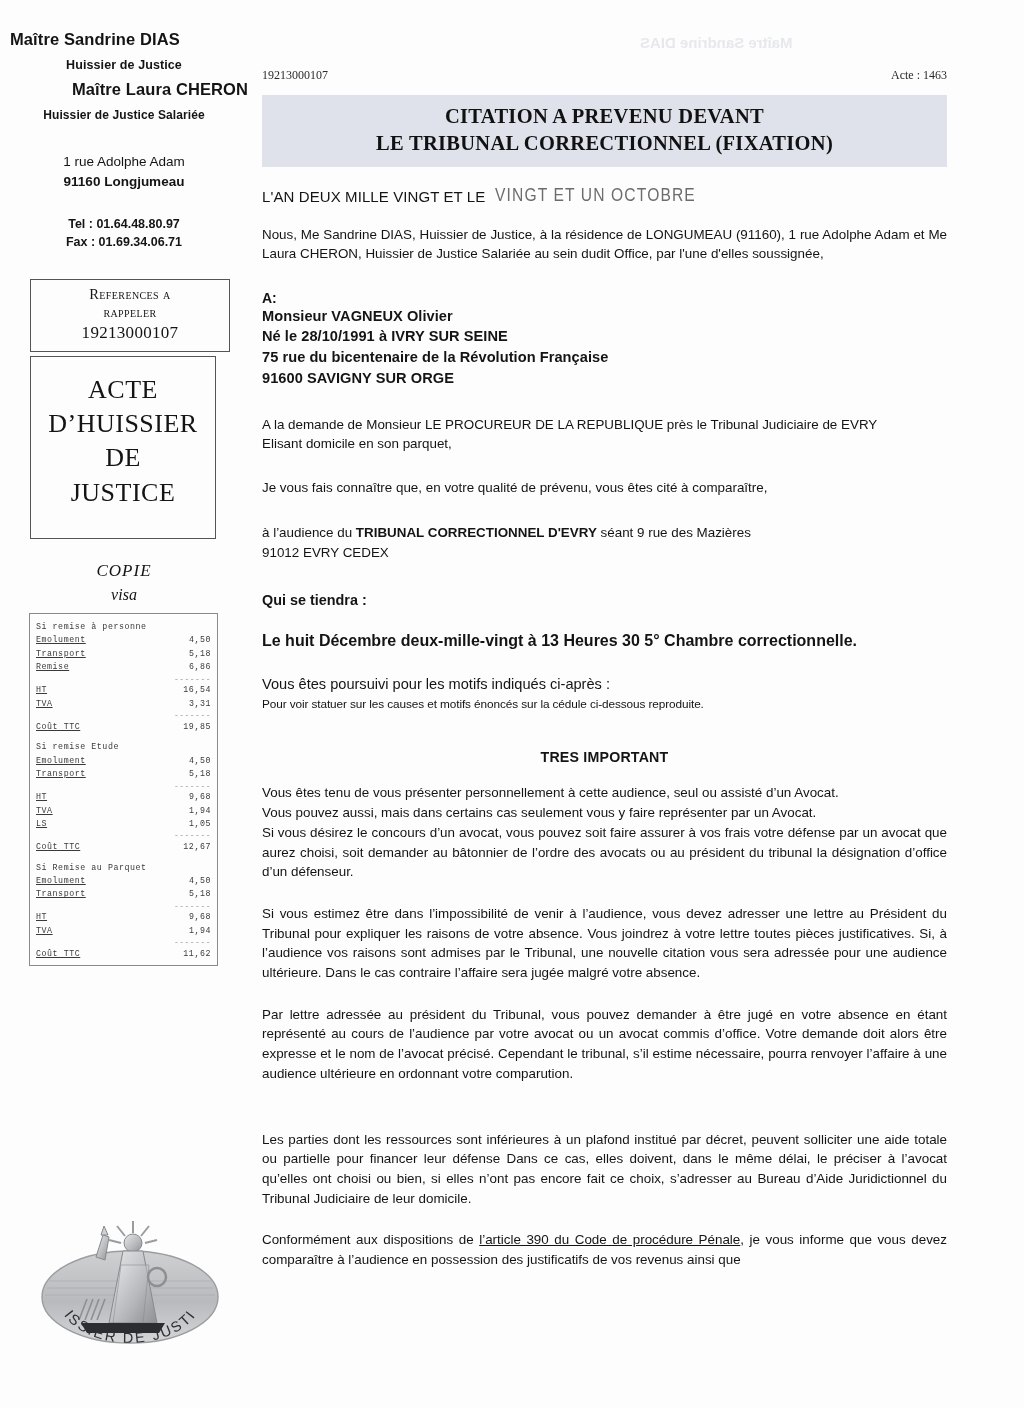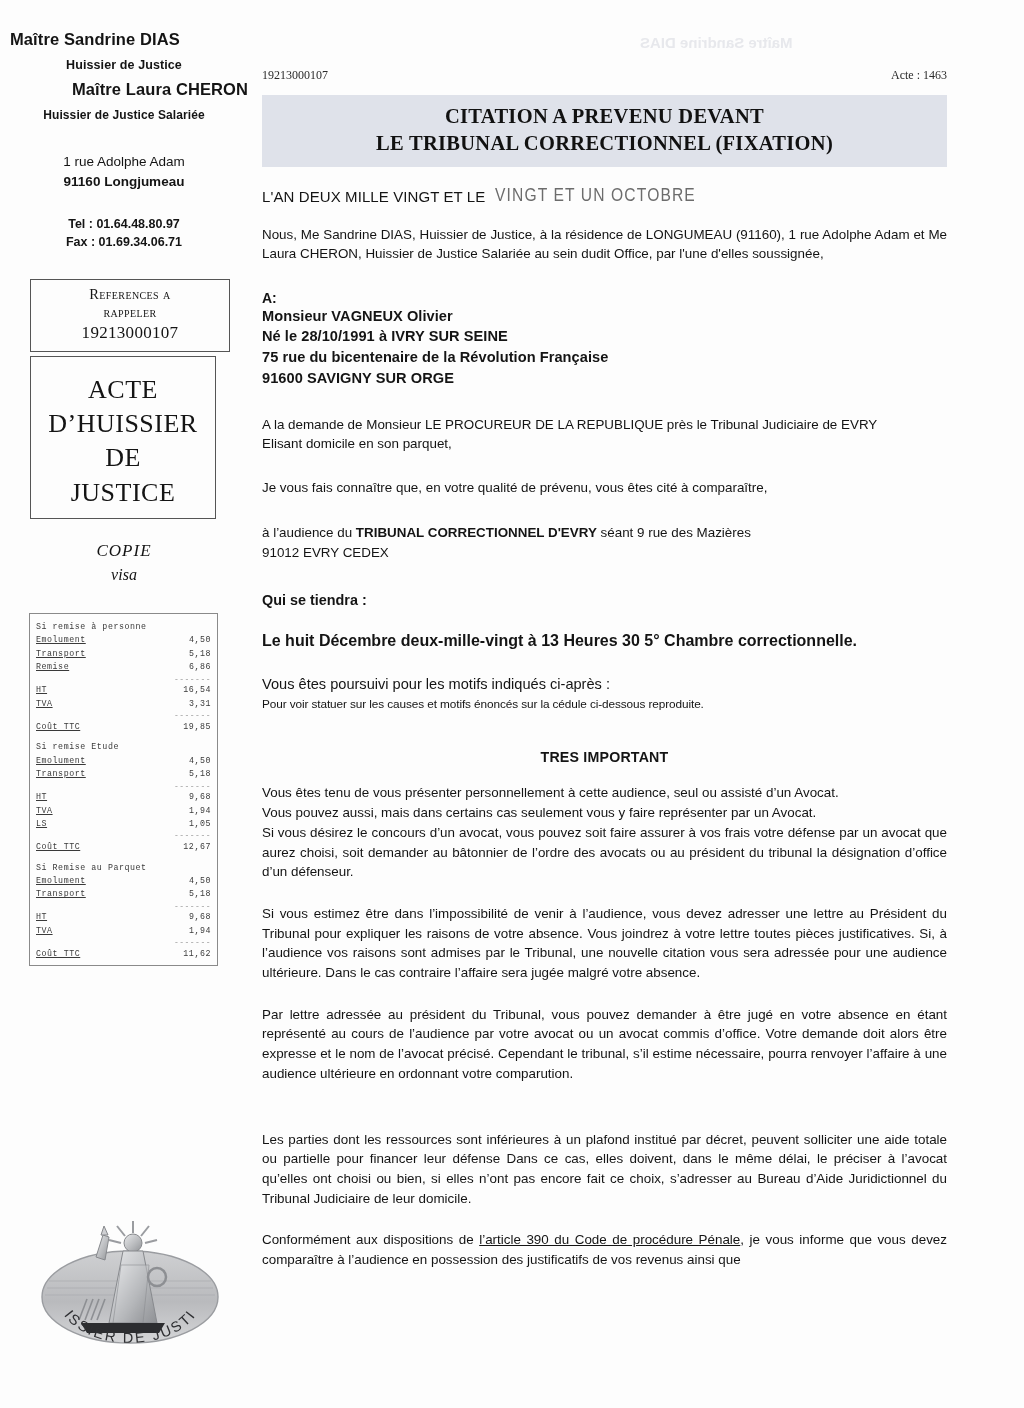--- a/index.html
+++ b/index.html
@@ -75,21 +75,21 @@
     font-size: 14.5px; font-variant: small-caps; letter-spacing: .4px;
   }
   .ref-box .rb-l2 {
     font-size: 14.5px; font-variant: small-caps; letter-spacing: .4px; margin-top: 1px;
   }
   .ref-box .rb-num { font-size: 17px; margin-top: 2px; letter-spacing: .3px; }
 
   .acte-box {
     margin: 4px 32px 0 30px;
     border: 1.6px solid #555;
-    padding: 16px 4px 8px 4px;
+    padding: 16px 4px 28px 4px;
     text-align: center;
     font-family: "Liberation Serif", serif;
     font-size: 26px;
     line-height: 1.32;
     letter-spacing: .5px;
   }
   .copie {
     margin-top: 22px; text-align: center;
     font-family: "Liberation Serif", serif; font-style: italic;
   }

